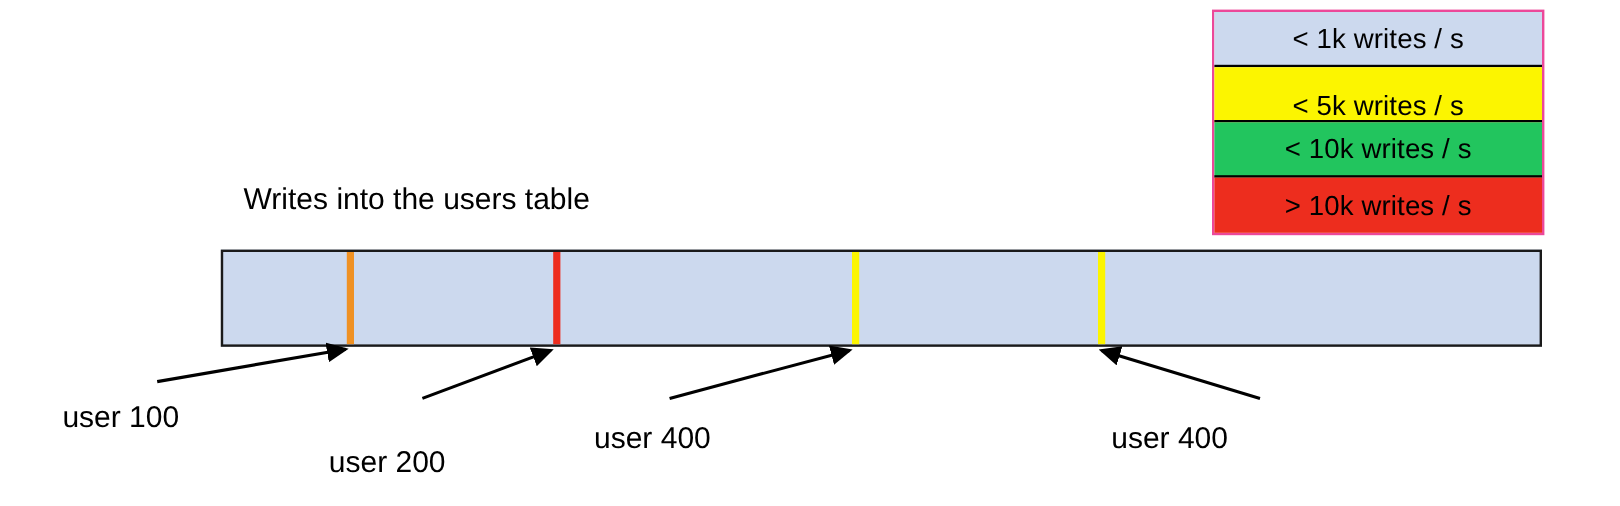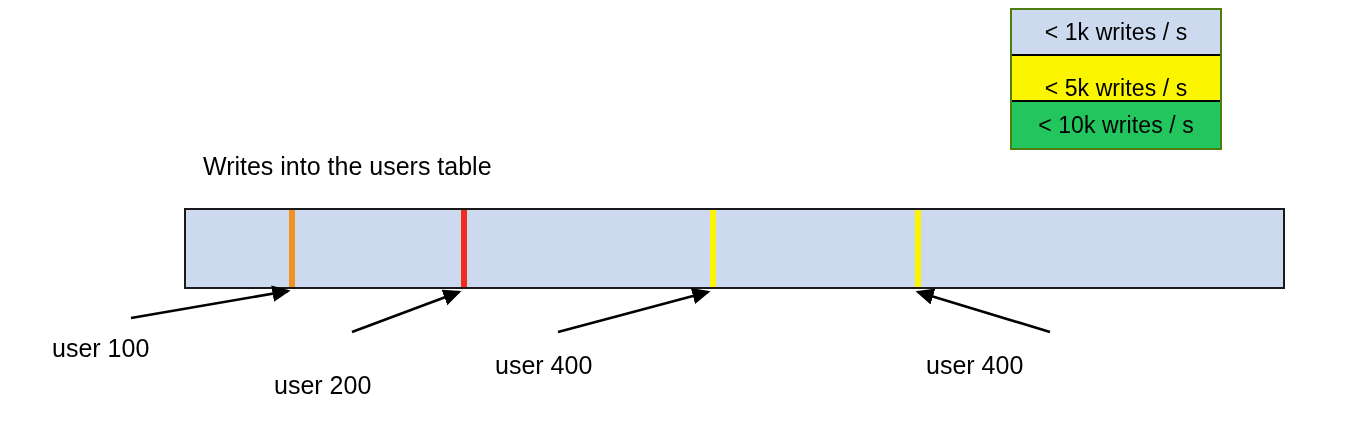--- a/index.html
+++ b/index.html
@@ -14,22 +14,22 @@
     overflow: hidden;
     font-family: "Liberation Sans", sans-serif;
     color: #000000;
   }
 
   
   #legend {
     position: absolute;
     left: 1010px;
     top: 8px;
-    width: 212px;
-    border: 2px solid #4d7c0f;
+    width: 277px;
+    border: 2px solid #ec4899;
     box-sizing: border-box;
   }
   .legend-row {
     height: 46px;
     box-sizing: border-box;
     border-bottom: 2px solid #000000;
     display: flex;
     align-items: center;
     justify-content: center;
   }
@@ -102,20 +102,23 @@
   </div>
 
   <div class="legend-row" style="background:#fcf500;align-items:flex-end;">
     <span class="legend-label">&lt; 5k writes / s</span>
   </div>
 
   <div class="legend-row" style="background:#22c55e;">
     <span class="legend-label">&lt; 10k writes / s</span>
   </div>
 
+  <div class="legend-row" style="background:#ed2d1e;">
+    <span class="legend-label">&gt; 10k writes / s</span>
+  </div>
 
 </div>
 
 <div id="chart-title">Writes into the users table</div>
 
 <div id="bar">
   <div class="stripe" style="left:103px;background:#ef9123;"></div>
   <div class="stripe" style="left:275px;background:#ed2d1e;"></div>
   <div class="stripe" style="left:524px;background:#fcf500;"></div>
   <div class="stripe" style="left:729px;background:#fcf500;"></div>

